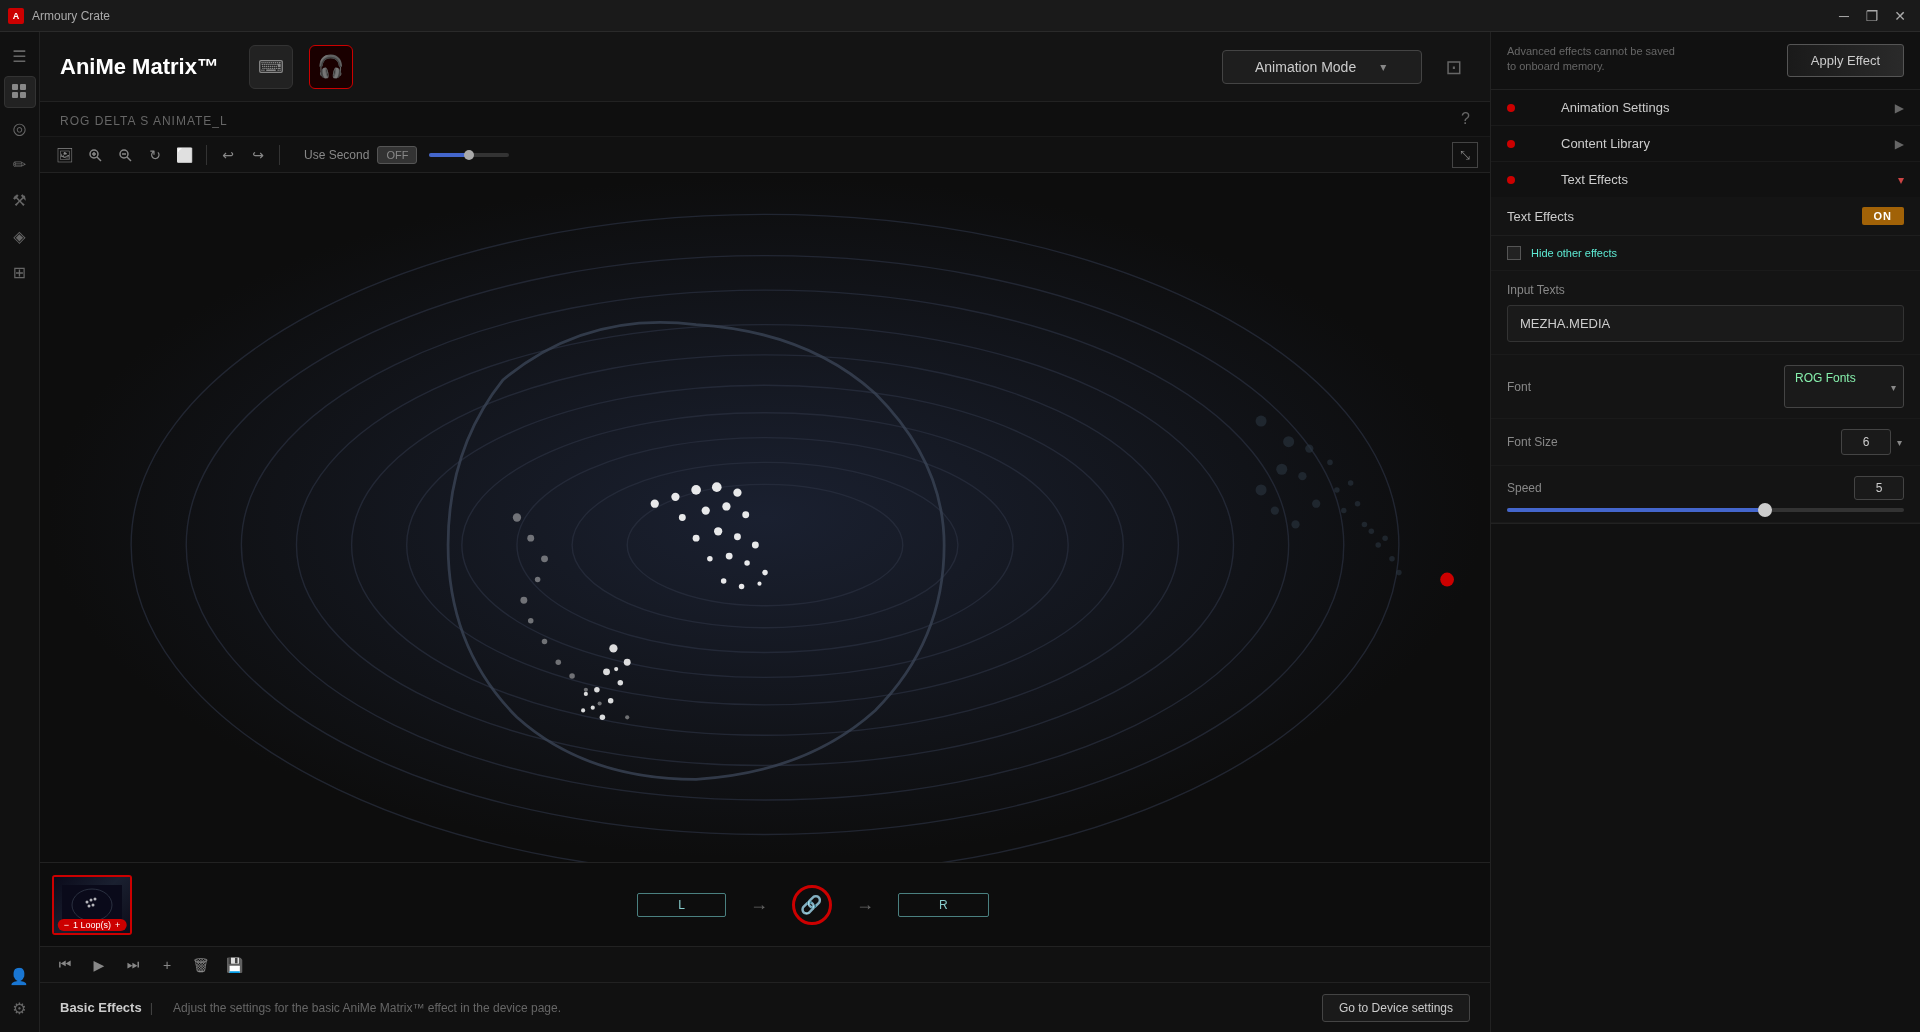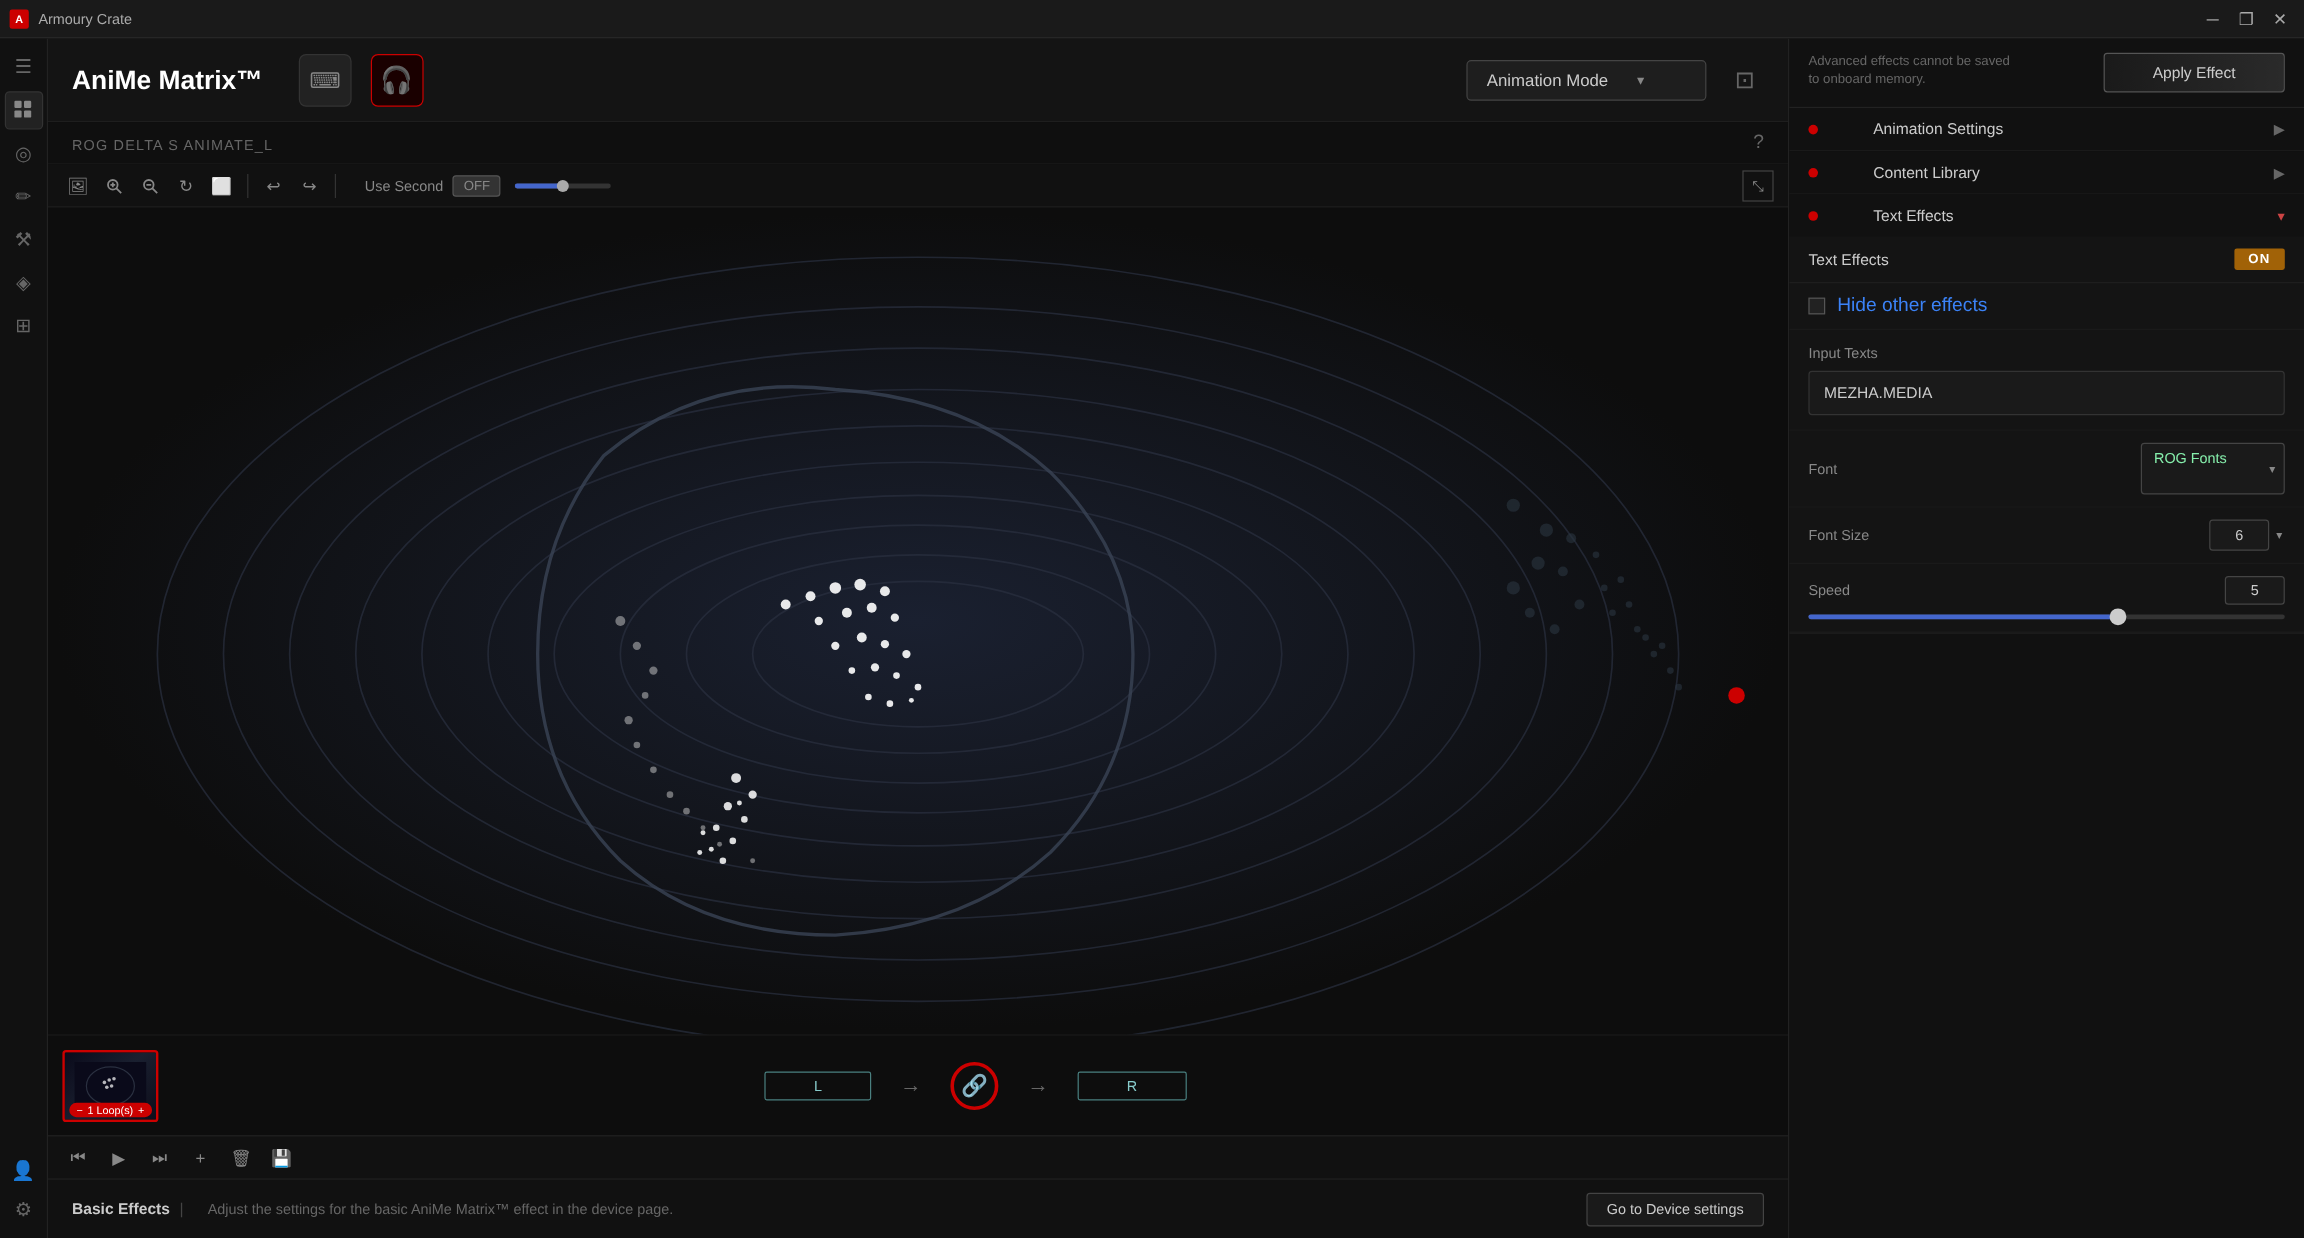--- a/index.html
+++ b/index.html
@@ -120,21 +120,21 @@
     }
     .device-icon-btn.headphones {
       background: #1a0000;
       border-color: #cc0000;
     }
     .header-spacer { flex: 1; }
     .animation-mode-dropdown {
       background: #1e1e1e;
       border: 1px solid #444;
       color: #ccc;
-      padding: 8px 16px;
+      padding: 8px 32px;
       font-size: 14px;
       border-radius: 4px;
       display: flex;
       align-items: center;
       gap: 24px;
       cursor: pointer;
       min-width: 200px;
     }
     .animation-mode-dropdown .chevron { color: #888; font-size: 12px; }
     .right-panel-toggle {
@@ -399,21 +399,21 @@
     }
     .advanced-note {
       font-size: 11px;
       color: #666;
       line-height: 1.4;
     }
     .apply-effect-btn {
       background: linear-gradient(90deg, #1a1a1a, #2a2a2a);
       border: 1px solid #555;
       color: #ccc;
-      padding: 8px 40px;
+      padding: 8px 23px;
       cursor: pointer;
       font-size: 13px;
       border-radius: 3px;
       white-space: nowrap;
     }
     .right-panel-sections {
       flex: 1;
       overflow-y: auto;
     }
     .section-row {
@@ -476,22 +476,22 @@
     }
     .checkbox {
       width: 14px; height: 14px;
       border: 1px solid #555;
       background: #222;
       margin-right: 10px;
       flex-shrink: 0;
       cursor: pointer;
     }
     .checkbox-label {
-      font-size: 16px;
-      color: #3b82f6;
+      font-size: 11px;
+      color: #5eead4;
     }
     .input-section {
       padding: 12px 16px;
       border-bottom: 1px solid #1a1a1a;
     }
     .input-section-label {
       font-size: 12px;
       color: #888;
       margin-bottom: 8px;
     }

